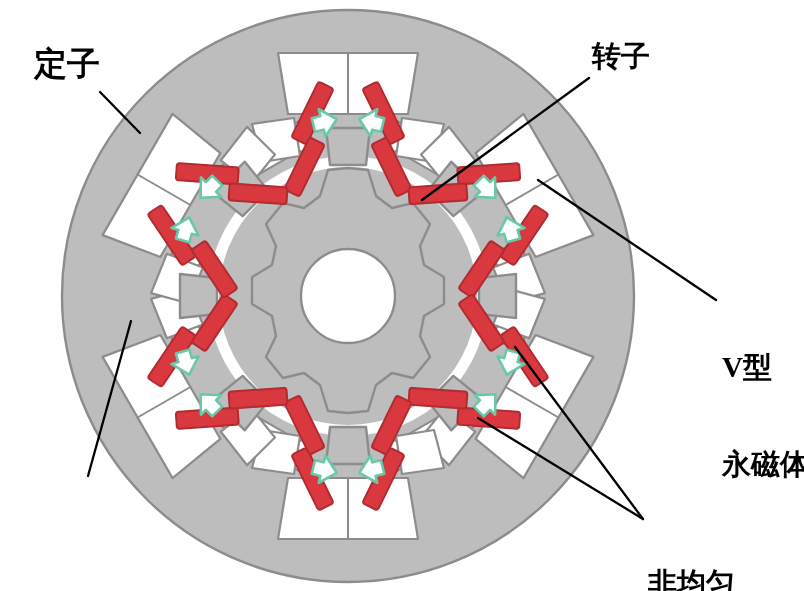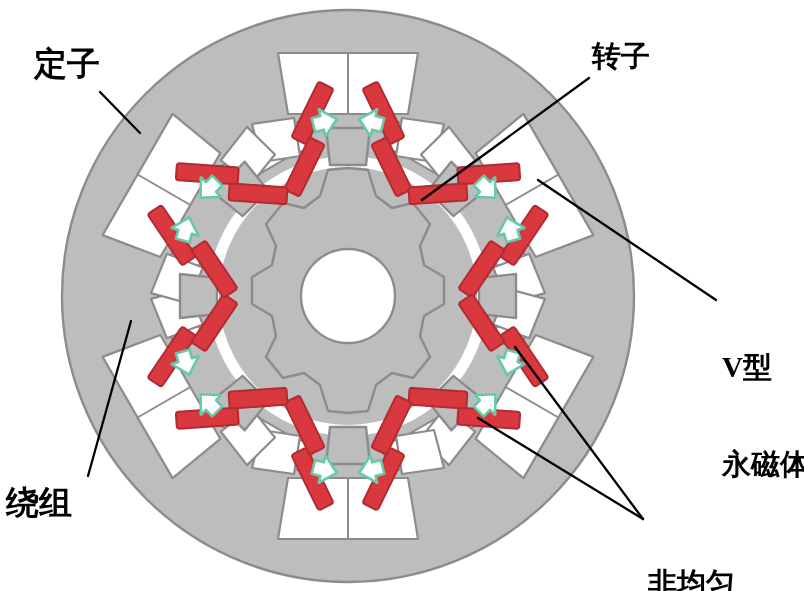--- a/index.html
+++ b/index.html
@@ -266,21 +266,20 @@
       <line x1="716" y1="300" x2="538" y2="180"></line>
       <line x1="643" y1="519" x2="515" y2="347"></line>
       <line x1="643" y1="519" x2="478" y2="418"></line>
     </g>
   </svg>
 
   <div class="lbl lbl-stator">定子</div>
 
   <div class="lbl lbl-rotor">转子</div>
 
-  <div class="lbl lbl-winding">绕组</div>
 
   <div class="lbl lbl-vmag">
     <span>V型</span>
     <span>永磁体</span>
   </div>
 
   <div class="lbl lbl-teeth">
     <span>非均匀</span>
     
   </div>

